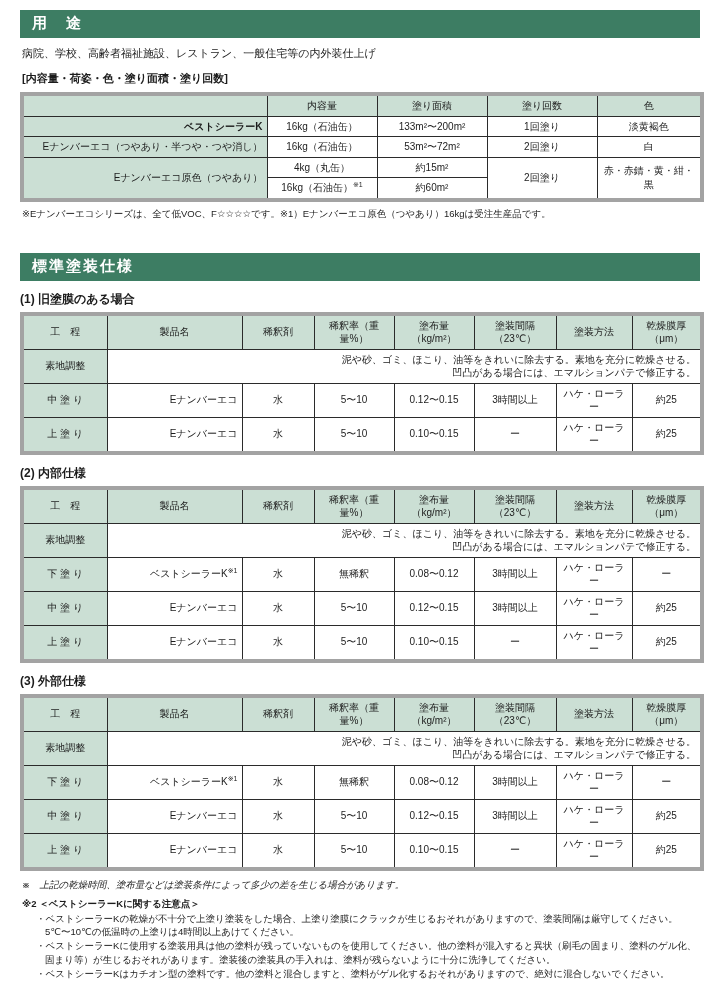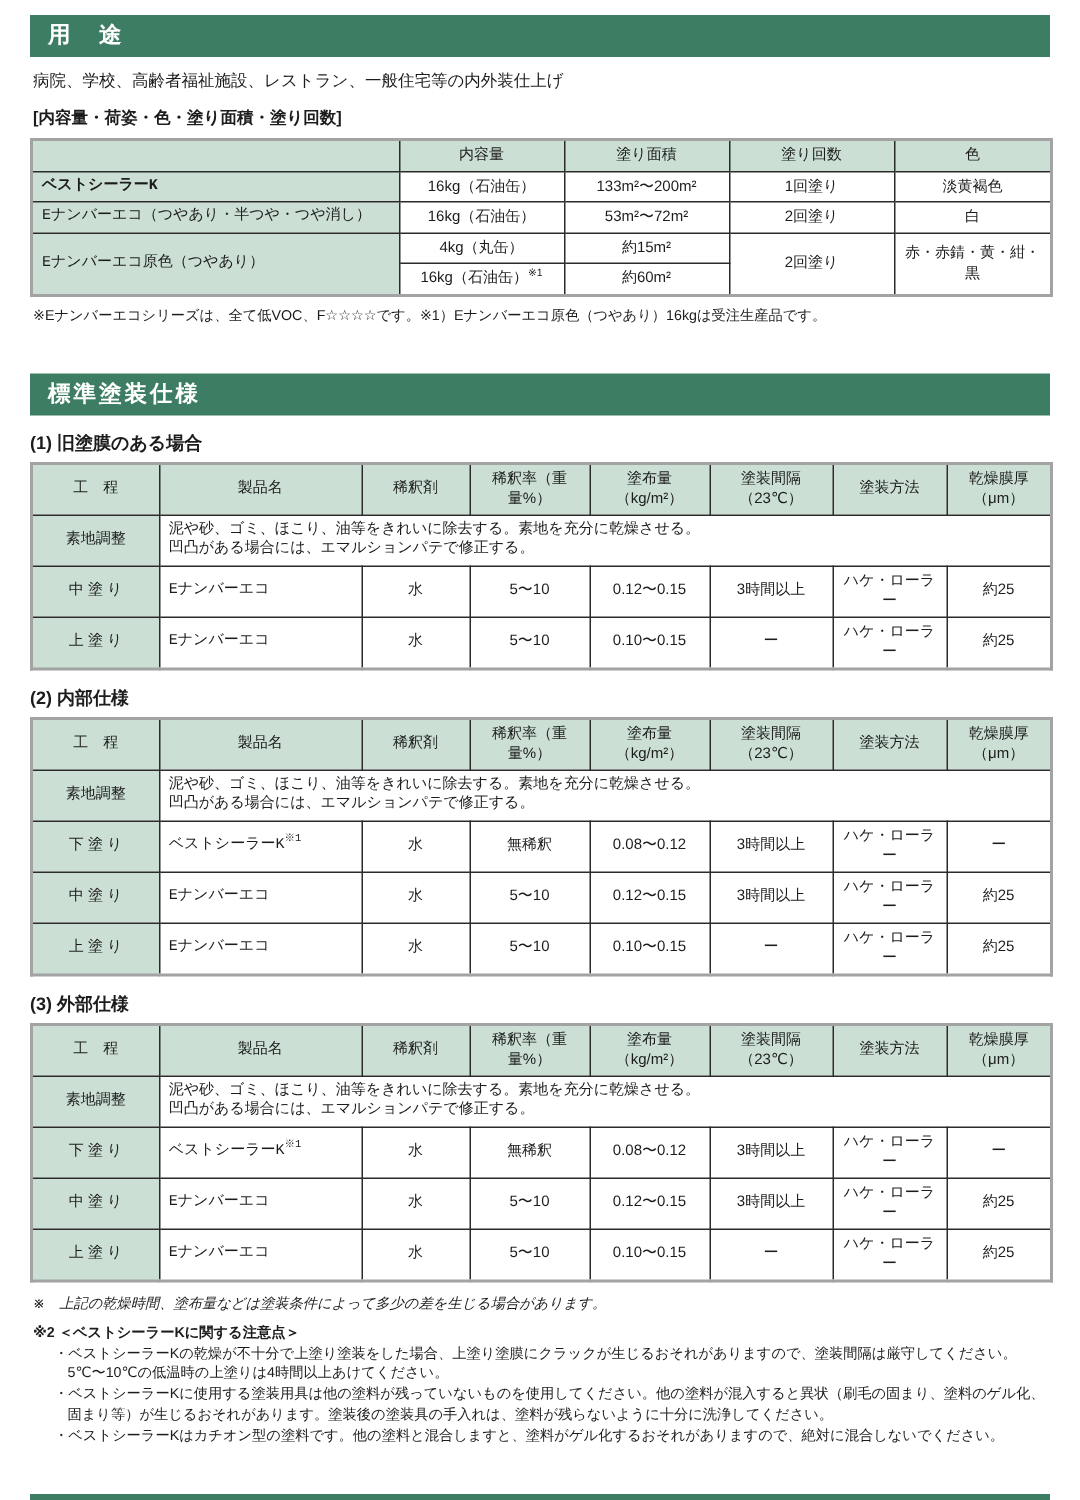--- a/index.html
+++ b/index.html
@@ -20,26 +20,26 @@
   .mt { margin-top:32px; }
 
   .body-text { font-size:11px; margin:0 0 8px 2px; }
   .bracket-heading { font-size:11px; font-weight:bold; margin:10px 0 6px 2px; }
 
   
   table {
     border-collapse:collapse; width:680px; table-layout:fixed;
     font-size:10px; line-height:1.35;
   }
-  table { border:2px solid #a3a3a3; }
+  table { border:4px solid #a3a3a3; }
   td, th { border:1px solid #2b2b2b; padding:3px 4px; vertical-align:middle; }
   th { background:#cbdfd4; font-weight:normal; text-align:center; }
   .shade { background:#cbdfd4; }
   .c { text-align:center; }
-  .l { text-align:left; padding-left:6px;font-family:Liberation Mono, monospace; }
+  .l { text-align:right; padding-left:6px; }
   .bold { font-weight:bold; }
   sup.mark { font-size:7px; vertical-align:super; line-height:0; }
 
   .table-note { font-size:9.5px; margin:6px 0 0 2px; display:flex; }
 
   .table-caption { font-size:12px; font-weight:bold; margin:10px 0 4px 0; }
 
   .footnote { font-size:9.5px; margin:8px 0 2px 2px;font-style:italic; }
   .note1-heading { font-size:9.5px; font-weight:bold; margin:6px 0 1px 2px; }
   .note1-item {

